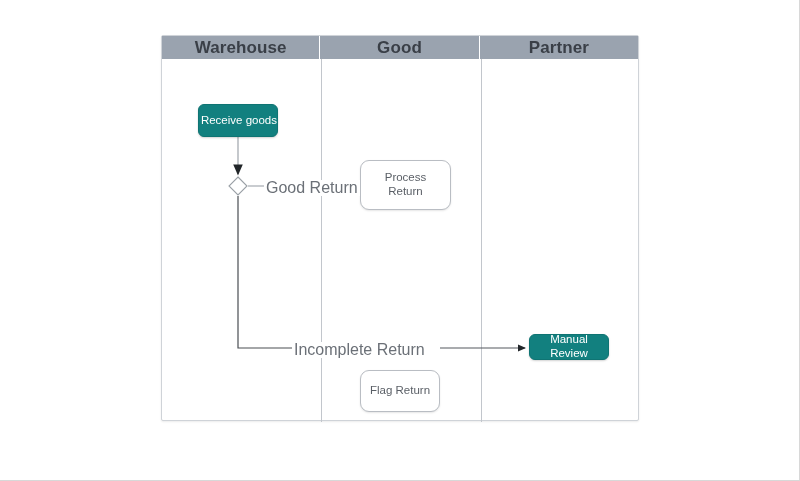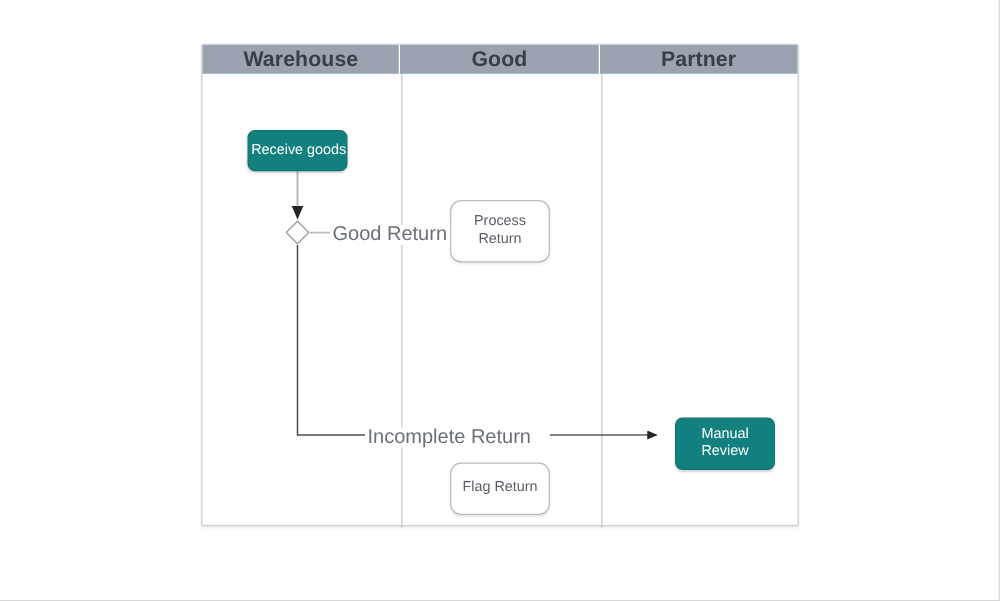--- a/index.html
+++ b/index.html
@@ -104,23 +104,23 @@
     border: 1px solid #b9bdc3;
     border-radius: 9px;
     font-size: 11.5px;
     box-shadow: 0 1px 2px rgba(0,0,0,0.10);
   }
 
   .node-label { white-space: pre-line; pointer-events: none; }
 
   
   .n-receive    { left: 198px; top: 104px; width: 80px;  height: 33px; justify-content: flex-end; }
-  .n-process    { left: 360px; top: 160px; width: 80px;  height: 50px; }
+  .n-process    { left: 360px; top: 160px; width: 91px;  height: 50px; }
   .n-flag       { left: 360px; top: 330px; width: 80px;  height: 42px; margin-top: 40px; }
-  .n-manual     { left: 529px; top: 334px; width: 80px;  height: 42px; margin-left: 11px; }
+  .n-manual     { left: 529px; top: 334px; width: 80px;  height: 26px; }
 
   
   .gateway {
     position: absolute;
     left: 228px;
     top: 176px;
     width: 20px;
     height: 20px;
   }
 

